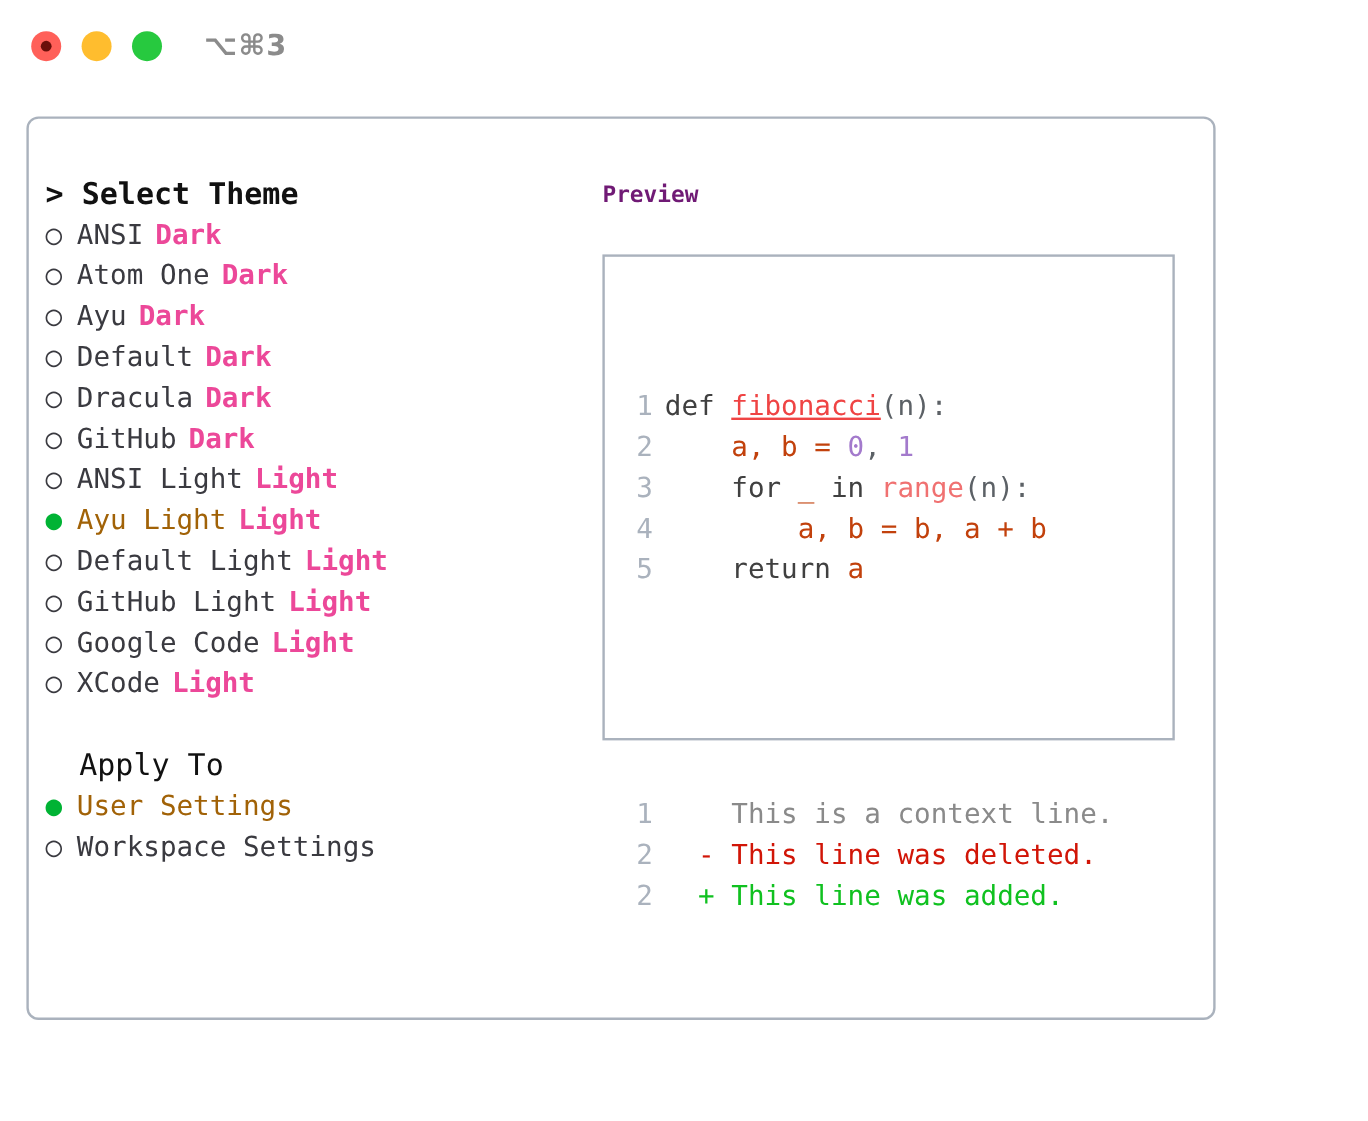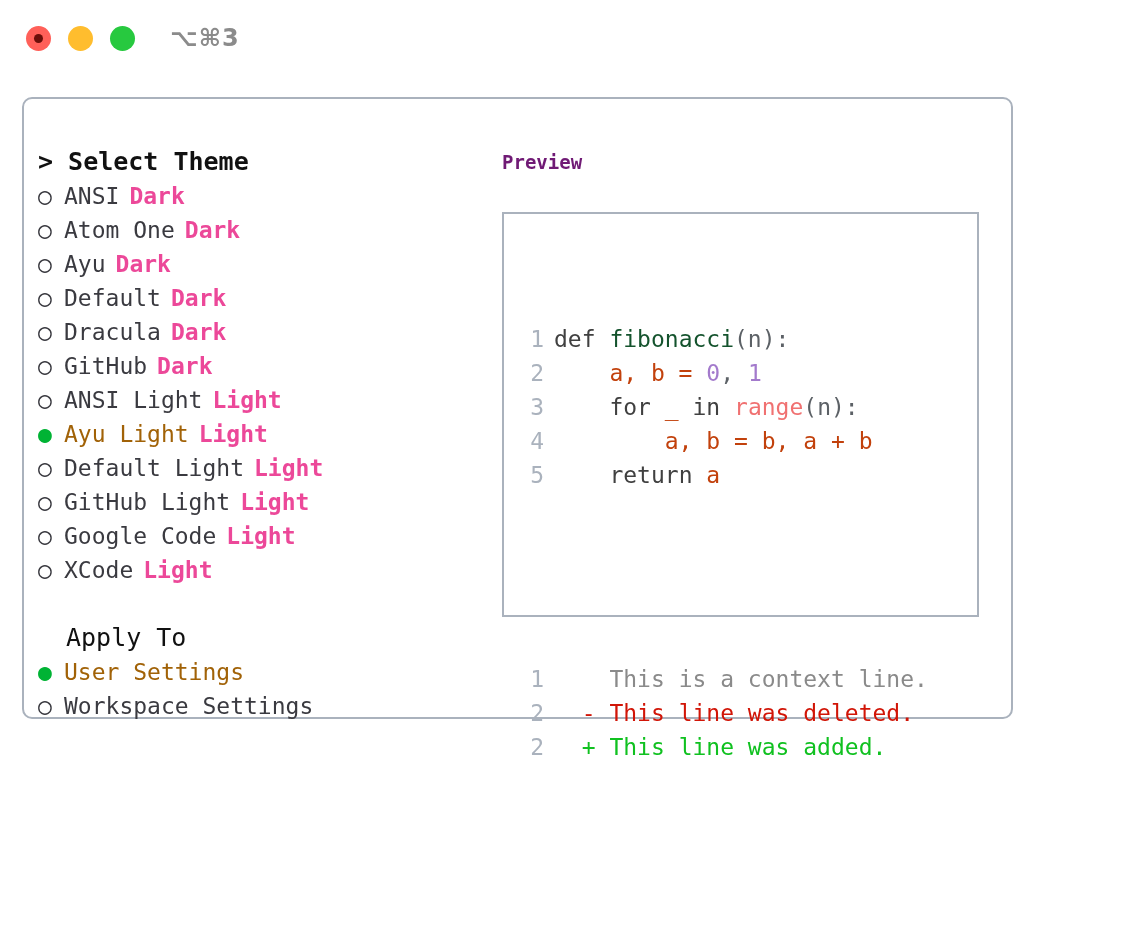--- a/index.html
+++ b/index.html
@@ -69,21 +69,21 @@
     letter-spacing: 1px;
     line-height: 28px;
   }
 
   
   .card {
     position: absolute;
     left: 22px;
     top: 97px;
     width: 991px;
-    height: 622px;
+    height: 753px;
     border: 2px solid #aab2bd;
     border-radius: 10px;
     background: #ffffff;
     box-sizing: border-box;
   }
 
   .columns {
     position: absolute;
     left: 0; top: 0;
     width: 100%;
@@ -183,21 +183,21 @@
   .ln {
     color: #aab2bd;
     display: inline-block;
     width: 28px;
     text-align: right;
     margin-right: 10px;
   }
   .blank-line { height: 34px; display: block; }
 
   .tok-kw   { color: #404040; }
-  .tok-fn   { color: #14532d; }
+  .tok-fn   { color: #ef4444; text-decoration: underline; }
   .tok-punc { color: #5c6166; }
   .tok-var  { color: #c2410c; }
   .tok-num  { color: #A37ACC; }
   .tok-call { color: #F07171; }
 
   .diff-ctx { color: #8a8a8a; }
   .diff-del { color: #D11507; }
   .diff-add { color: #10C120; }
 </style>
 </head>

